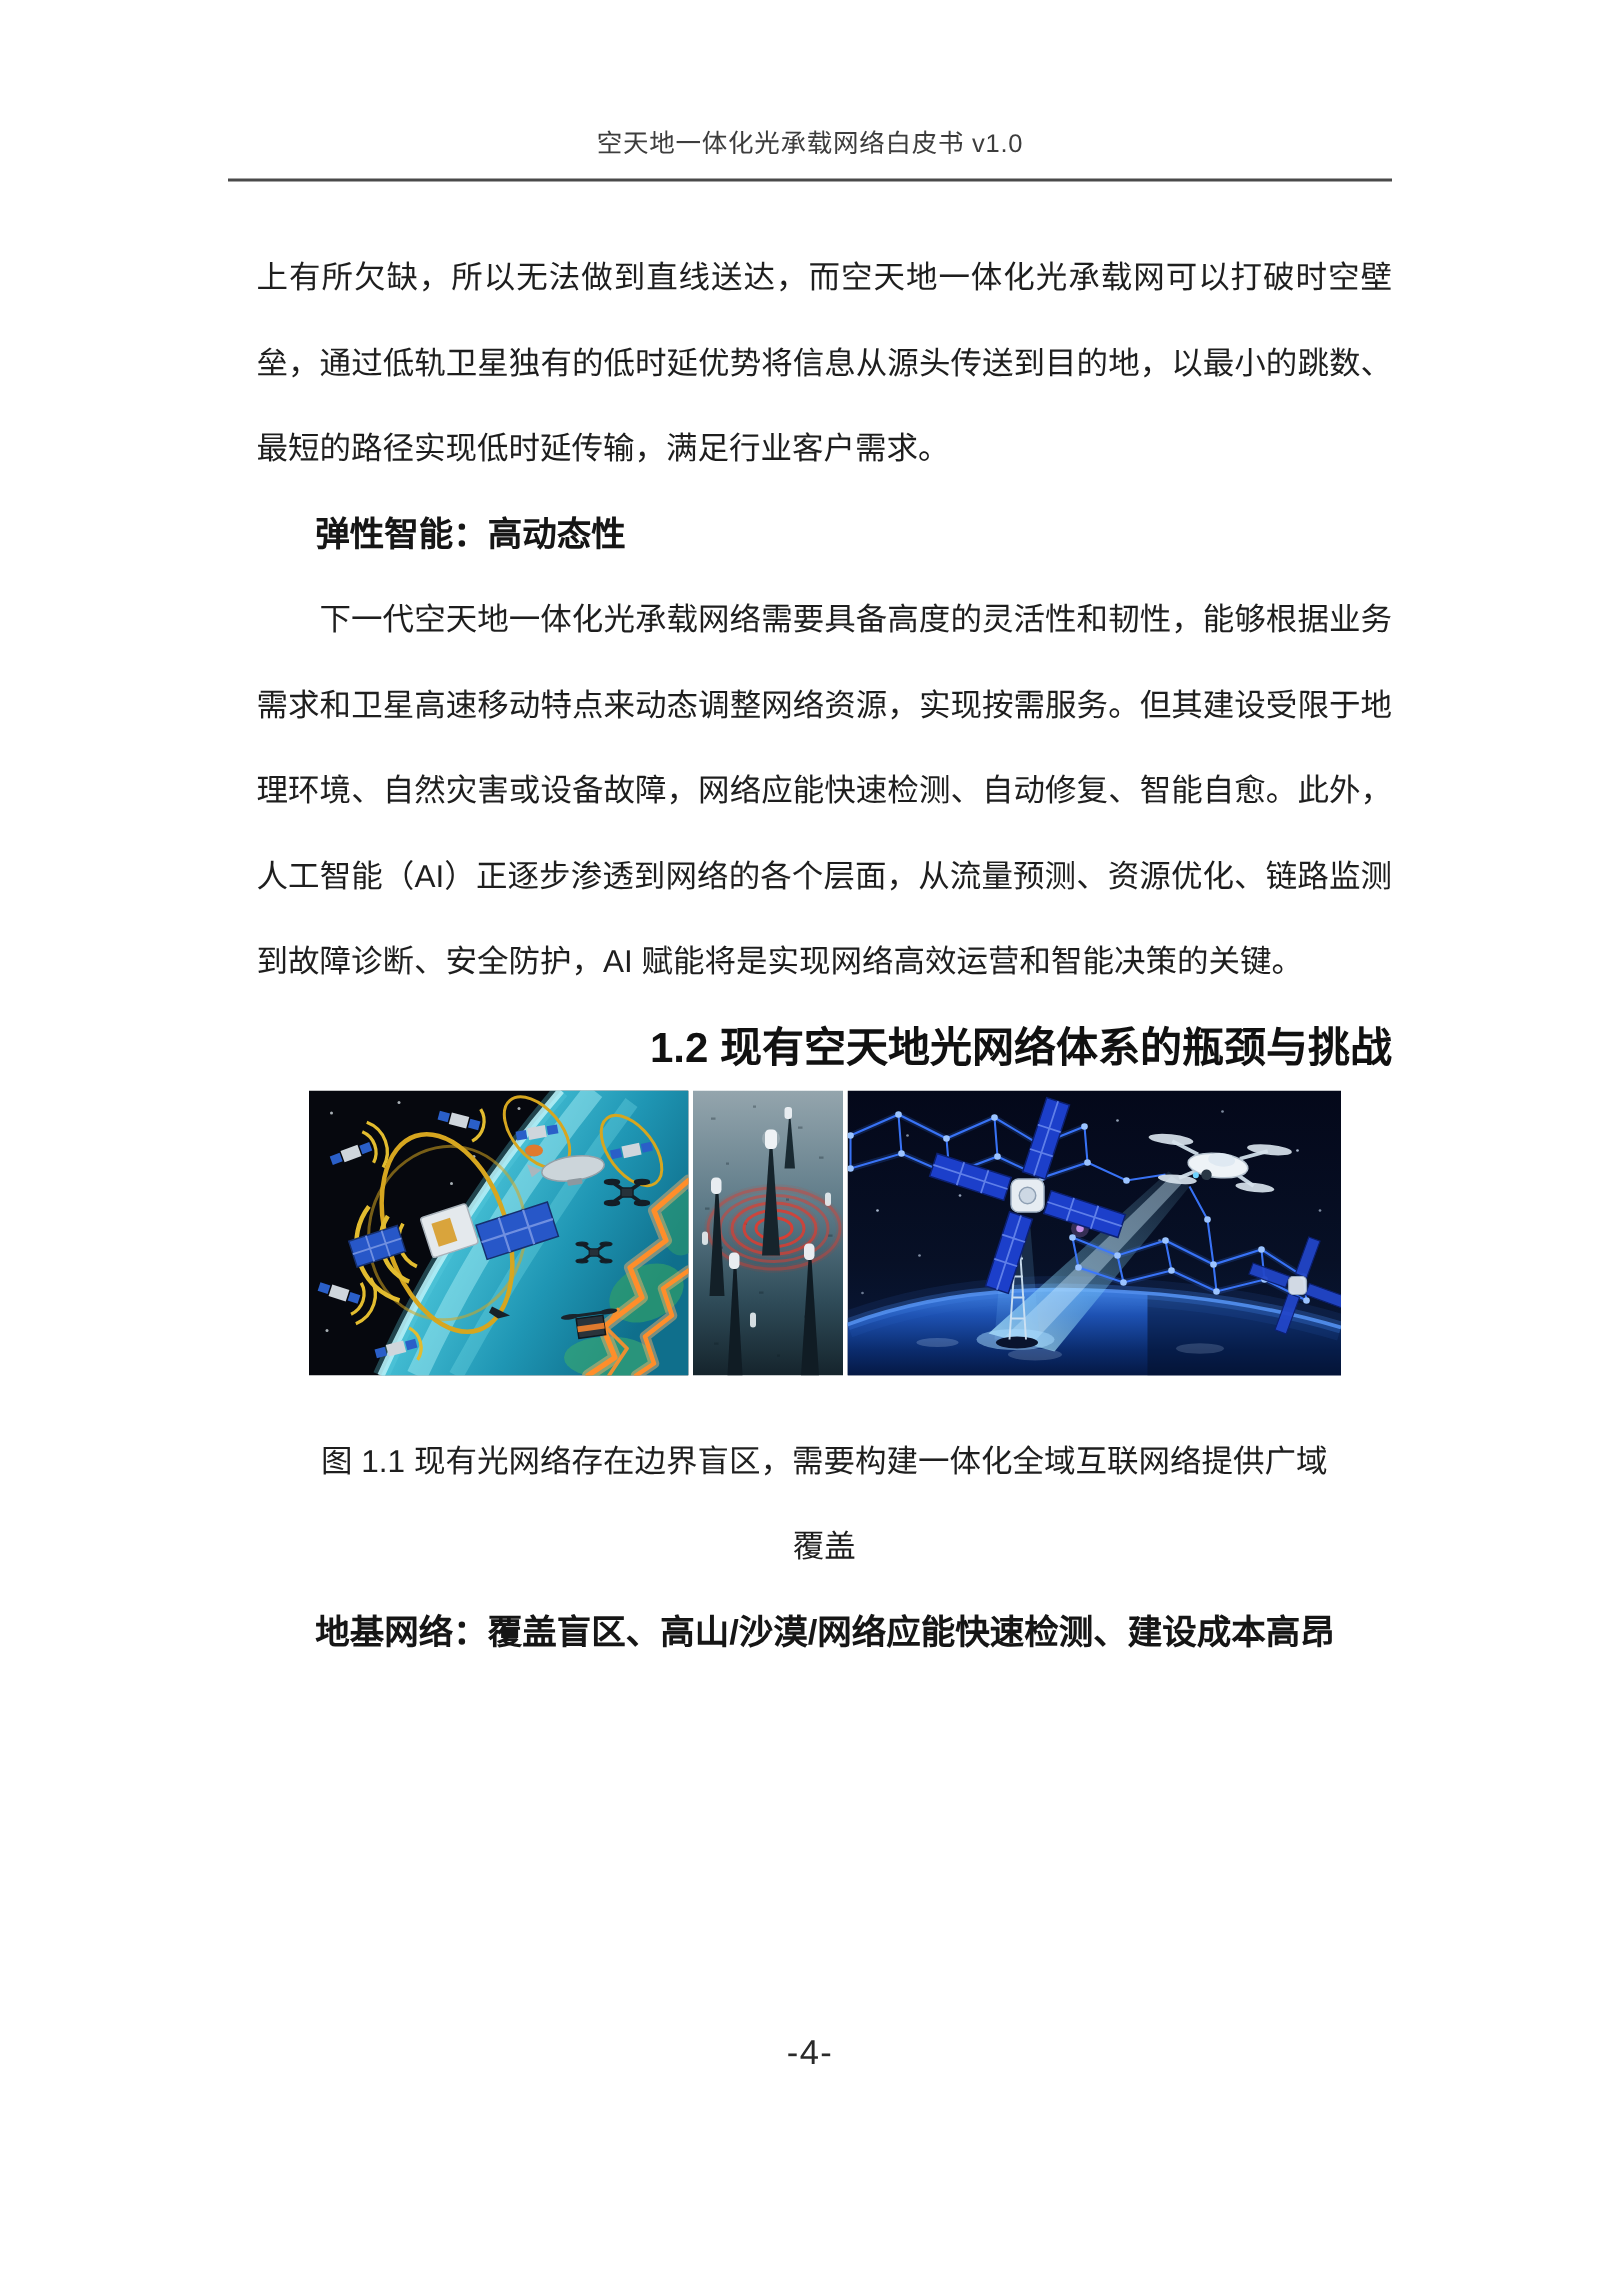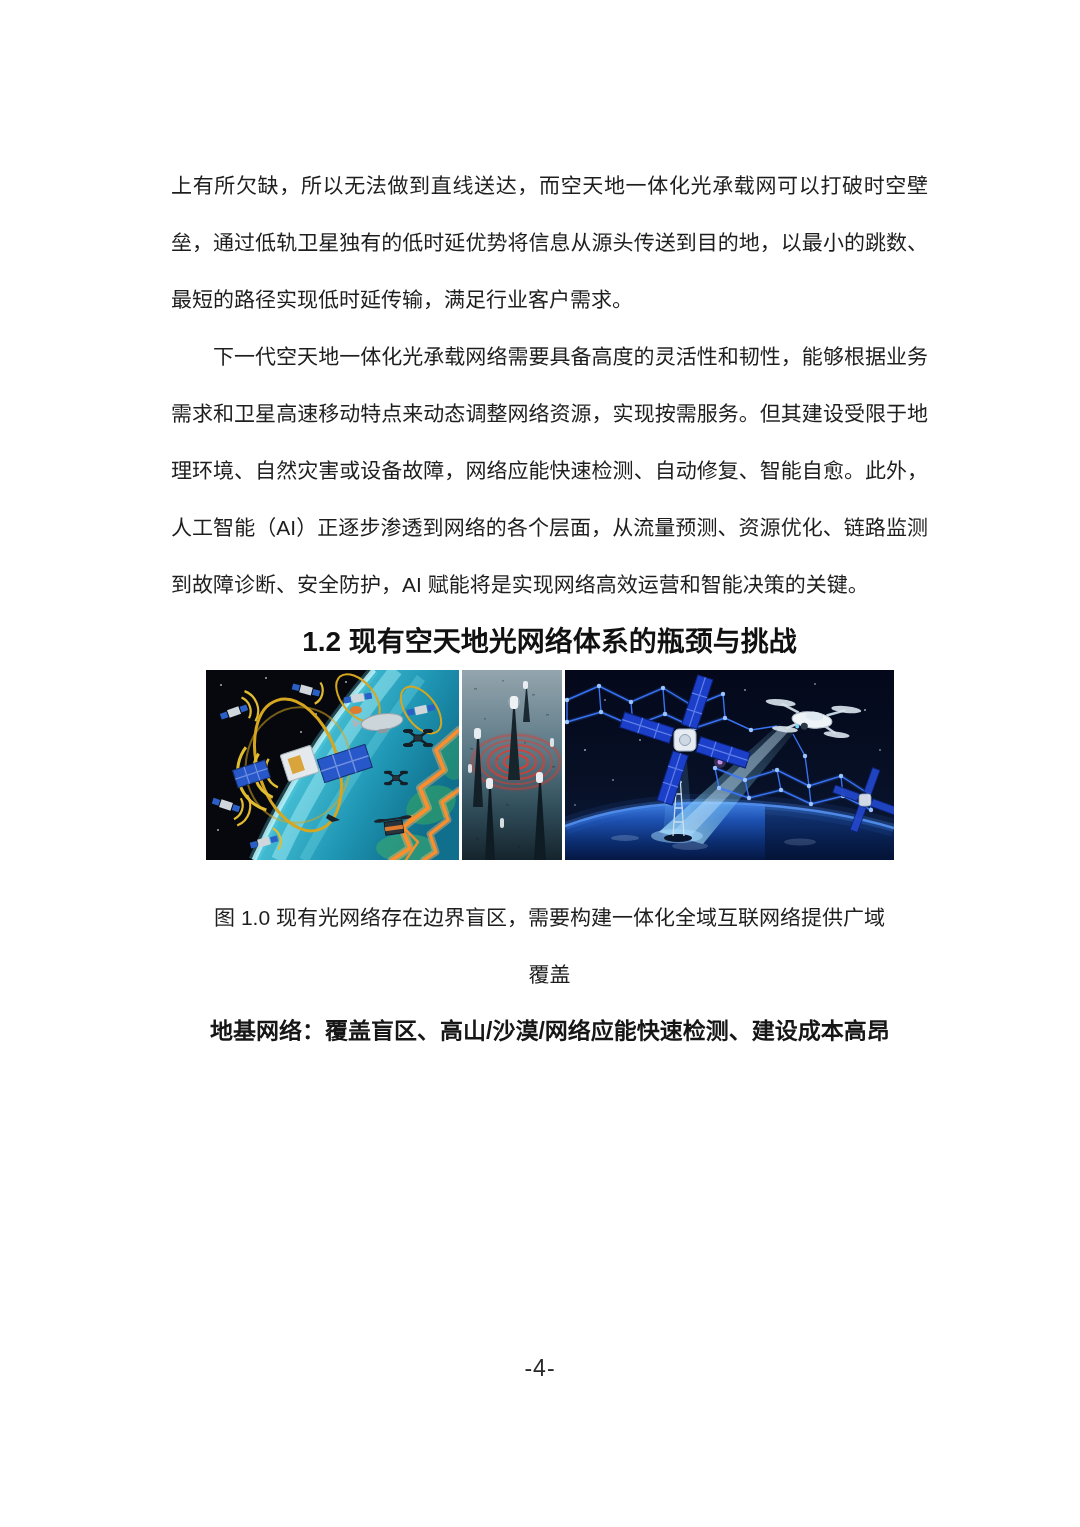--- a/index.html
+++ b/index.html
@@ -43,21 +43,21 @@
   .para-heading{
     font-weight:bold;
     font-size:23px;
     color:#161616;
     text-indent:1.7em;
   }
   .section-heading{
     font-weight:bold;
     font-size:28px;
     color:#111111;
-    text-align:center;
+    text-align:right;
   }
   
   .figure{
     width:688px;
     height:190px;
     margin:0 auto;
     display:flex;
   }
   .figure .panel+.panel{margin-left:3px;}
   .figure svg{display:block;}
@@ -79,25 +79,30 @@
     line-height:42px;
     color:#2a2a2a;
     letter-spacing:1px;
   }
 </style>
 </head>
 <body>
 
 <div class="page">
 
+  <div class="header">
+    <div class="header-title">空天地一体化光承载网络白皮书 v1.0</div>
+    <div class="header-rule"></div>
+  </div>
 
   <div class="content">
 
     <p>上有所欠缺，所以无法做到直线送达，而空天地一体化光承载网可以打破时空壁垒，通过低轨卫星独有的低时延优势将信息从源头传送到目的地，以最小的跳数、最短的路径实现低时延传输，满足行业客户需求。</p>
 
+    <p class="para-heading">弹性智能：高动态性</p>
 
     <p class="indent">下一代空天地一体化光承载网络需要具备高度的灵活性和韧性，能够根据业务需求和卫星高速移动特点来动态调整网络资源，实现按需服务。但其建设受限于地理环境、自然灾害或设备故障，网络应能快速检测、自动修复、智能自愈。此外，人工智能（AI）正逐步渗透到网络的各个层面，从流量预测、资源优化、链路监测到故障诊断、安全防护，AI 赋能将是实现网络高效运营和智能决策的关键。</p>
 
     <p class="section-heading">1.2 现有空天地光网络体系的瓶颈与挑战</p>
 
 
     <div class="figure">
 
       <svg class="panel" width="253" height="190" viewBox="0 0 253 190">
         <defs>
@@ -436,21 +441,21 @@
           </g>
           <g transform="rotate(290 300 130)">
             <rect x="307" y="126" width="26" height="8" fill="#2246c8" stroke="#0c2070" stroke-width="0.8"></rect>
           </g>
           <rect x="294" y="124" width="12" height="12" rx="3" fill="#dce4ee" stroke="#9fb0c4" stroke-width="0.8"></rect>
         </g>
       </svg>
     </div>
 
     <div class="figure-caption">
-      <div>图 1.0 现有光网络存在边界盲区，需要构建一体化全域互联网络提供广域</div>
+      <div>图 1.1 现有光网络存在边界盲区，需要构建一体化全域互联网络提供广域</div>
       <div>覆盖</div>
     </div>
 
     <p class="para-heading">地基网络：覆盖盲区、高山/沙漠/网络应能快速检测、建设成本高昂</p>
 
 
   </div>
 
   <div class="footer">
     <span>-4-</span>

